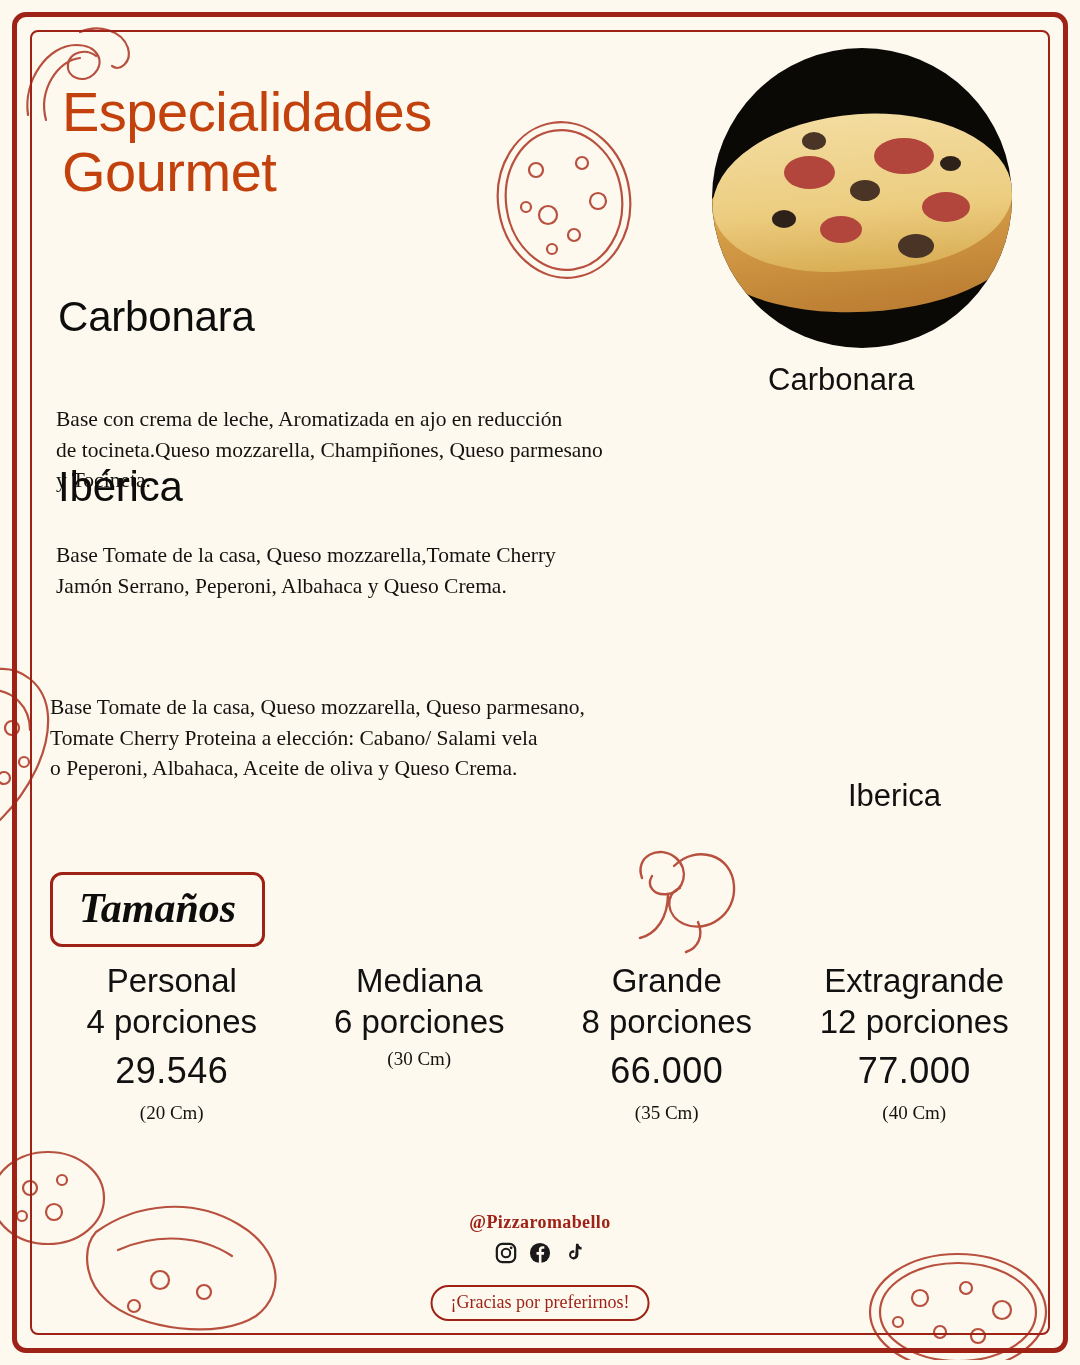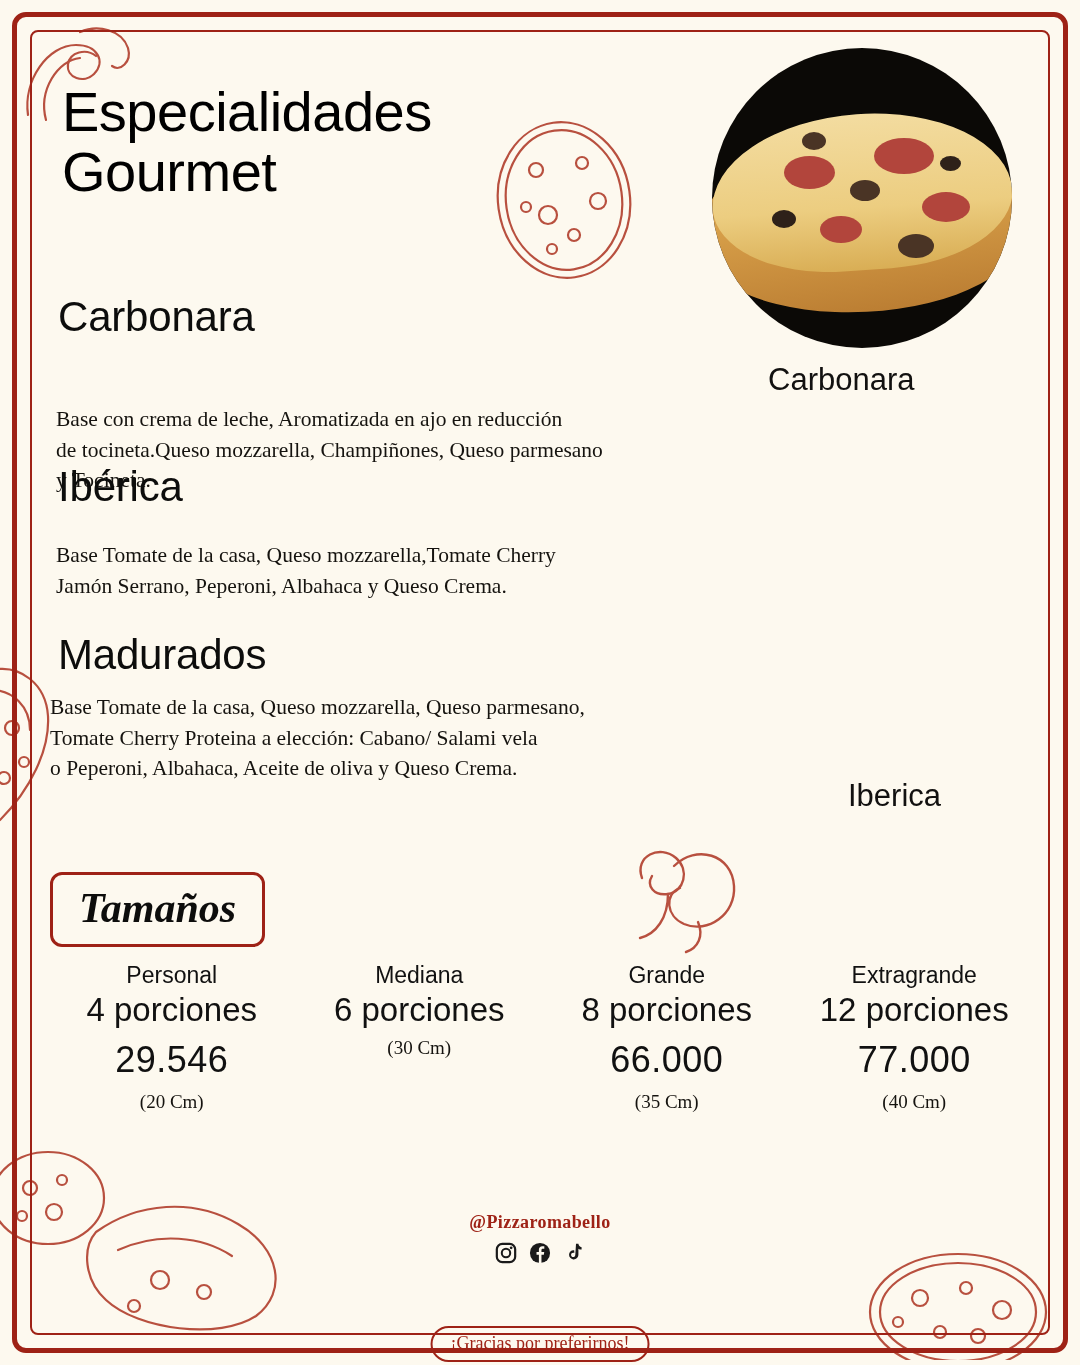--- a/index.html
+++ b/index.html
@@ -60,21 +60,21 @@
   
   .title {
     position: absolute;
     left: 62px;
     top: 82px;
     font-family: "Liberation Sans", sans-serif;
     font-size: 56px;
     line-height: 1.07;
     letter-spacing: -0.5px;
     font-weight: 400;
-    color: #000000;
+    color: #c2410c;
     white-space: pre-line;
   }
 
   
   .photo {
     position: absolute;
     border-radius: 50%;
     overflow: hidden;
   }
   .photo-carbonara {
@@ -175,21 +175,21 @@
     top: 962px;
     width: 990px;
     display: flex;
   }
   .size-col {
     flex: 1;
     text-align: center;
     font-family: "Liberation Sans", sans-serif;
   }
   .size-name {
-    font-size: 23px;
+    font-size: 33px;
     color: #111;
     line-height: 1.15;
   }
   .size-slices {
     font-size: 33px;
     color: #111;
     line-height: 1.35;
     white-space: nowrap;
   }
   .size-price {
@@ -237,21 +237,20 @@
     left: 50%;
     transform: translateX(-50%);
     top: 1285px;
     border: 2px solid #9e2216;
     border-radius: 18px;
     padding: 5px 18px 6px 18px;
     font-family: "Liberation Serif", serif;
     font-size: 18px;
     color: #9e2216;
     white-space: nowrap;
-    margin-top: 41px;
   }
 </style>
 </head>
 <body>
 
 <div class="page">
 
   <div class="doodle d-swirl-tl">
     <svg width="120" height="110" viewBox="0 0 120 110">
       <g fill="none" stroke="#b8503f" stroke-width="2.2" stroke-linecap="round">
@@ -356,21 +355,20 @@
 
   <div class="sec-name n-carbonara">Carbonara</div>
   <div class="sec-desc p-carbonara">Base con crema de leche, Aromatizada en ajo en reducción
  de tocineta.Queso mozzarella, Champiñones, Queso parmesano
 y Tocineta.</div>
 
   <div class="sec-name n-iberica">Ibérica</div>
   <div class="sec-desc p-iberica">Base Tomate de la casa, Queso mozzarella,Tomate Cherry
 Jamón Serrano, Peperoni, Albahaca y Queso Crema.</div>
 
-  <div class="sec-name n-madurados">Madurados</div>
   <div class="sec-desc p-madurados">Base Tomate de la casa, Queso mozzarella, Queso parmesano,
  Tomate Cherry Proteina a elección: Cabano/ Salami vela
 o Peperoni, Albahaca, Aceite de oliva y Queso Crema.</div>
 
   <div class="tamanos-badge">Tamaños</div>
 
   <div class="sizes">
     <div class="size-col">
       <div class="size-name">Personal</div>
       <div class="size-slices">4 porciones</div>

